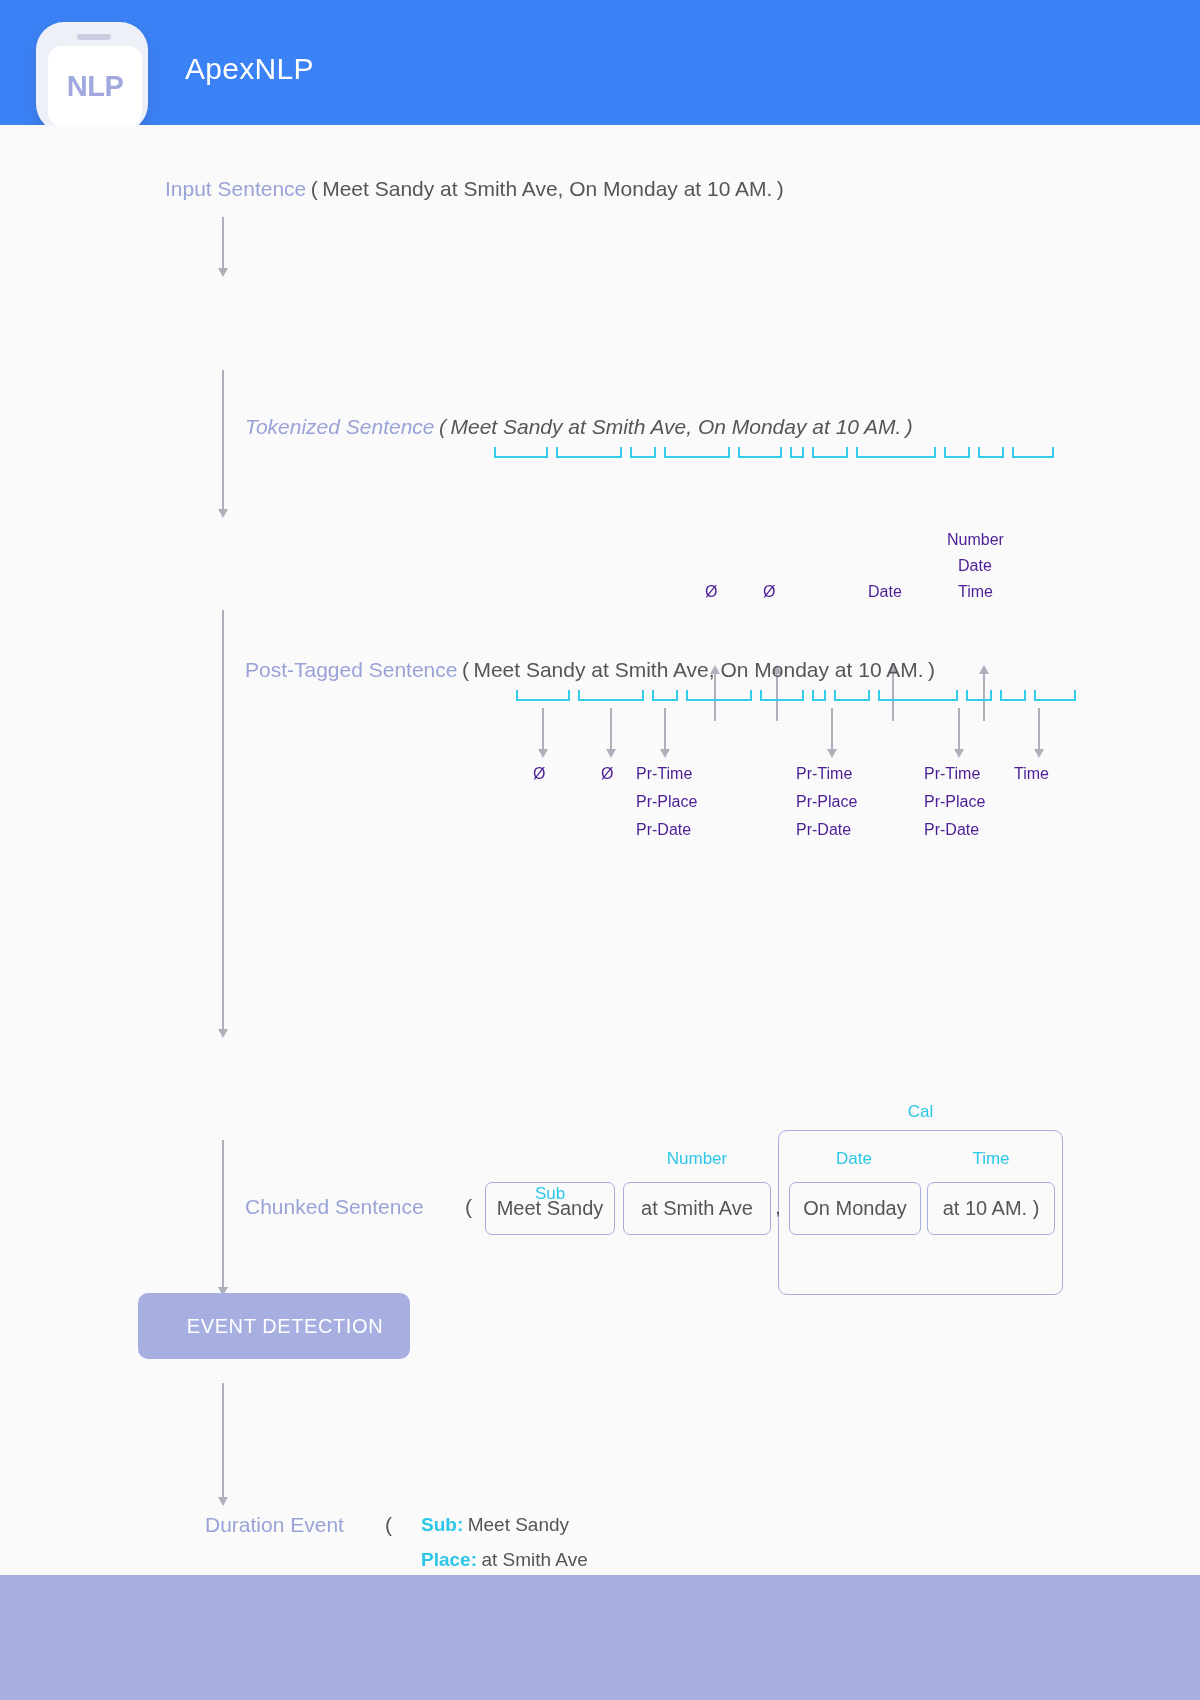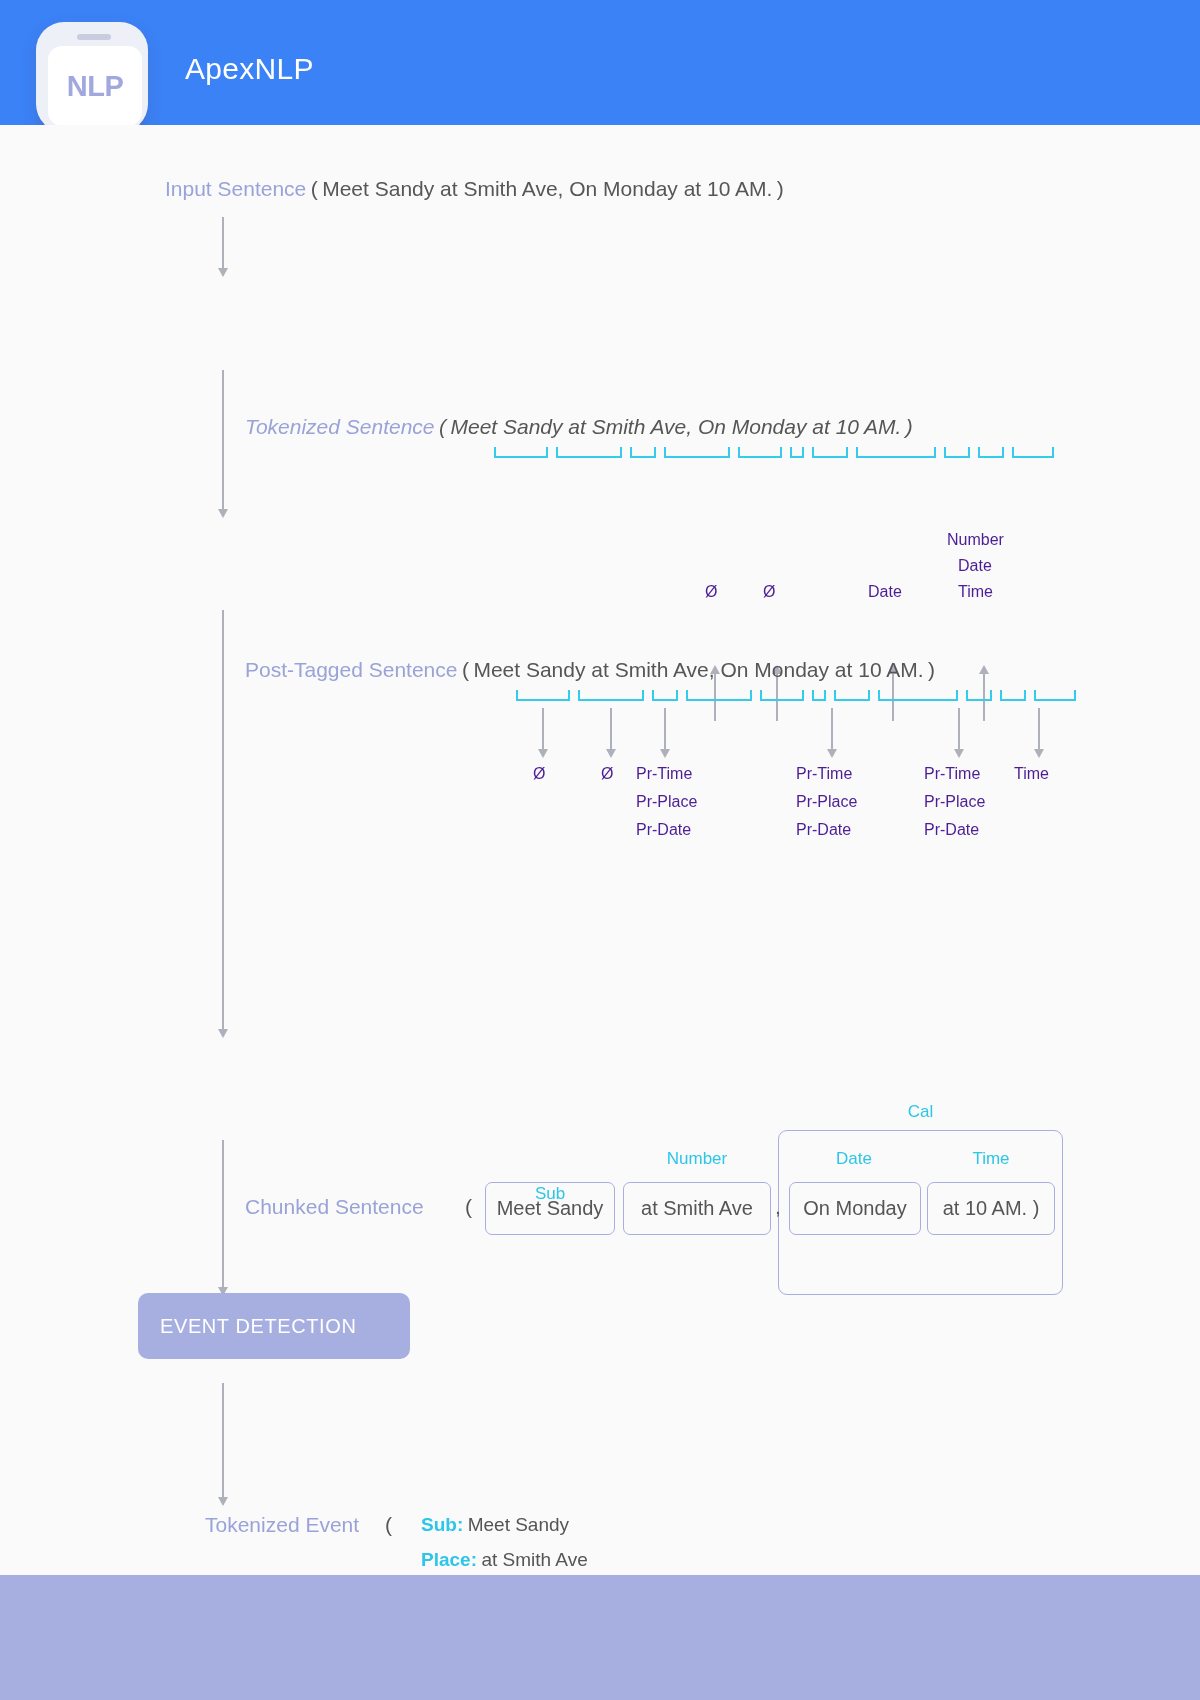--- a/index.html
+++ b/index.html
@@ -325,27 +325,27 @@
   <div class="chunk-box" style="left:623px; top:1057px; width:148px; height:53px;">at Smith Ave</div>
 
   <div class="abs flow-text" style="left:775px; top:1070px;">,</div>
 
   <div class="chunk-label" style="left:789px; top:1024px; width:130px;">Date</div>
   <div class="chunk-box" style="left:789px; top:1057px; width:132px; height:53px;">On Monday</div>
 
   <div class="chunk-label" style="left:927px; top:1024px; width:128px;">Time</div>
   <div class="chunk-box" style="left:927px; top:1057px; width:128px; height:53px;">at 10 AM. )</div>
 
-  <div class="stage-box" style="left:138px; top:1168px;">
+  <div class="stage-box" style="left:138px; top:1168px;justify-content:center;">
     <span>EVENT DETECTION</span>
   </div>
 
   <div class="arrow-down" style="left:222px; top:1258px; height:115px;"></div>
 
-  <div class="abs flow-label" style="left:205px; top:1388px;">Tokenized Event</div>
+  <div class="abs flow-label" style="left:205px; top:1388px;">Duration Event</div>
   <div class="abs flow-text" style="left:385px; top:1388px;">(</div>
 
   <div>
     <div class="ce-row" style="left:421px; top:1389px;">
       <span class="ce-key">Sub:</span>
       <span class="ce-val">Meet Sandy</span>
     </div>
     <div class="ce-row" style="left:421px; top:1424px;">
       <span class="ce-key">Place:</span>
       <span class="ce-val">at Smith Ave</span>

